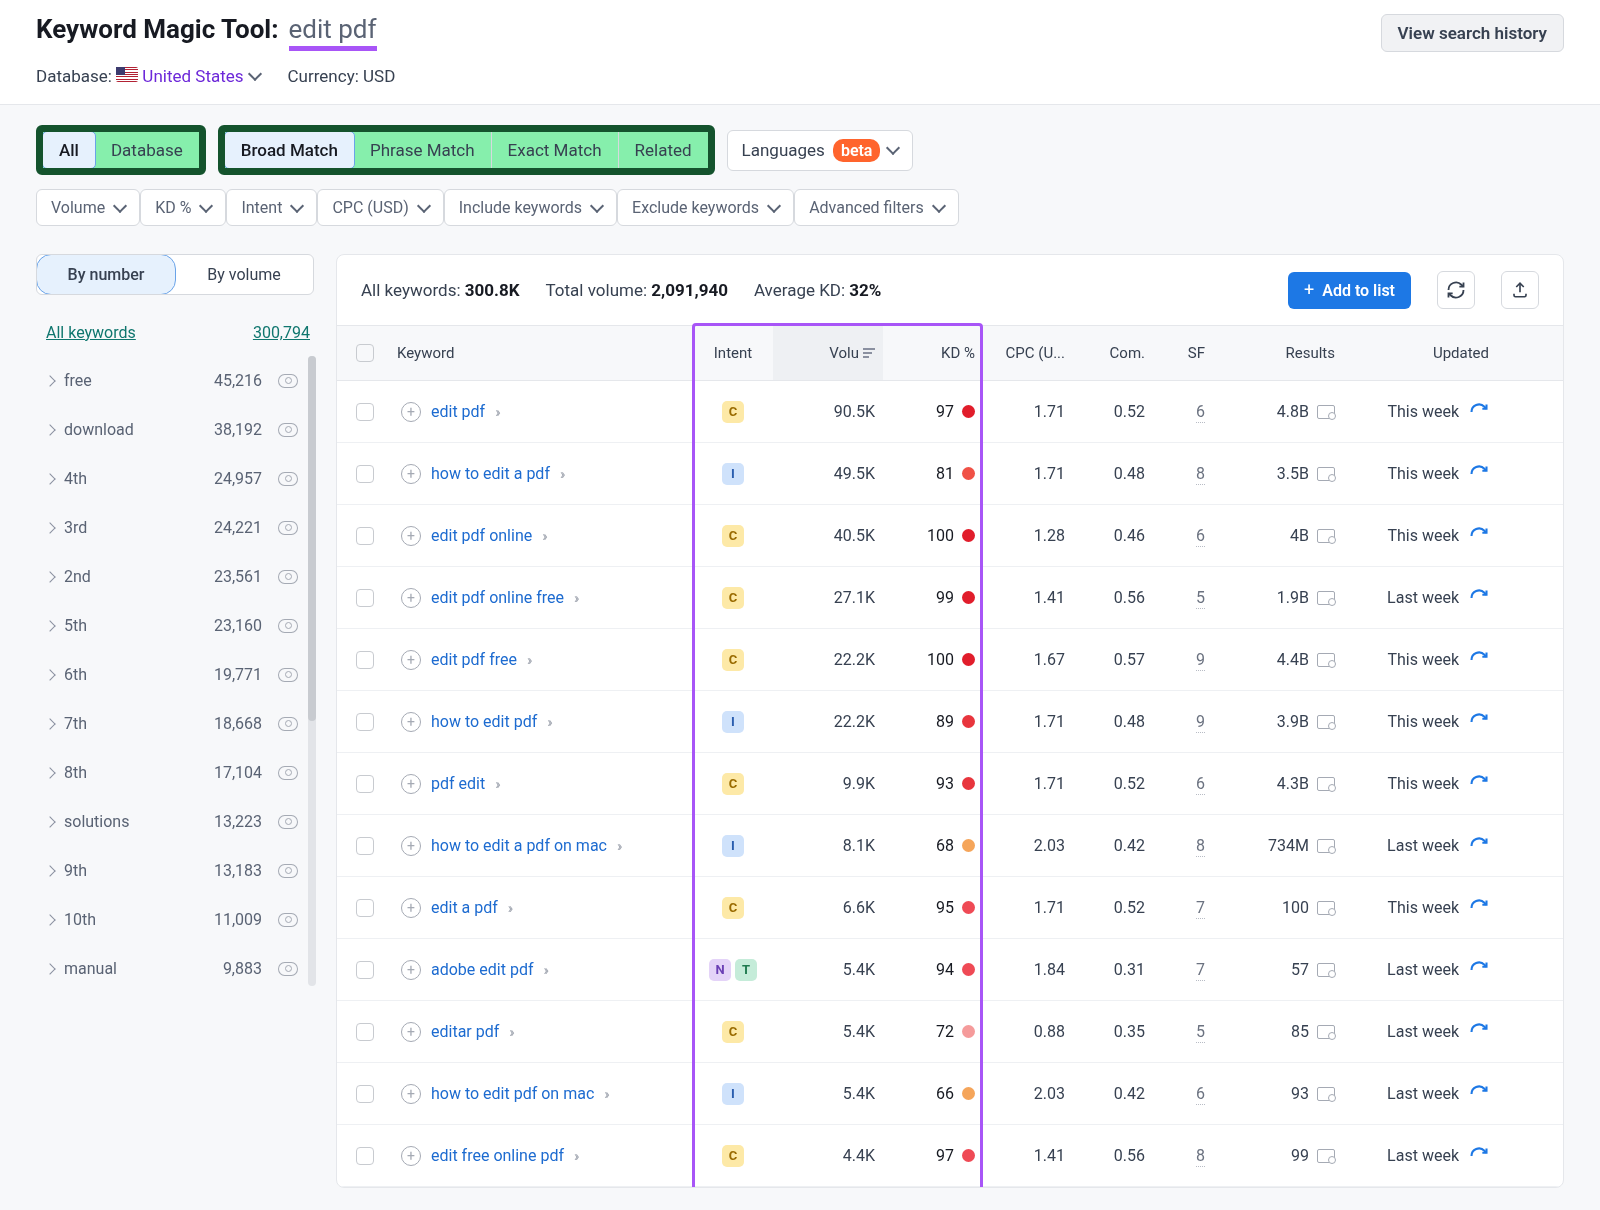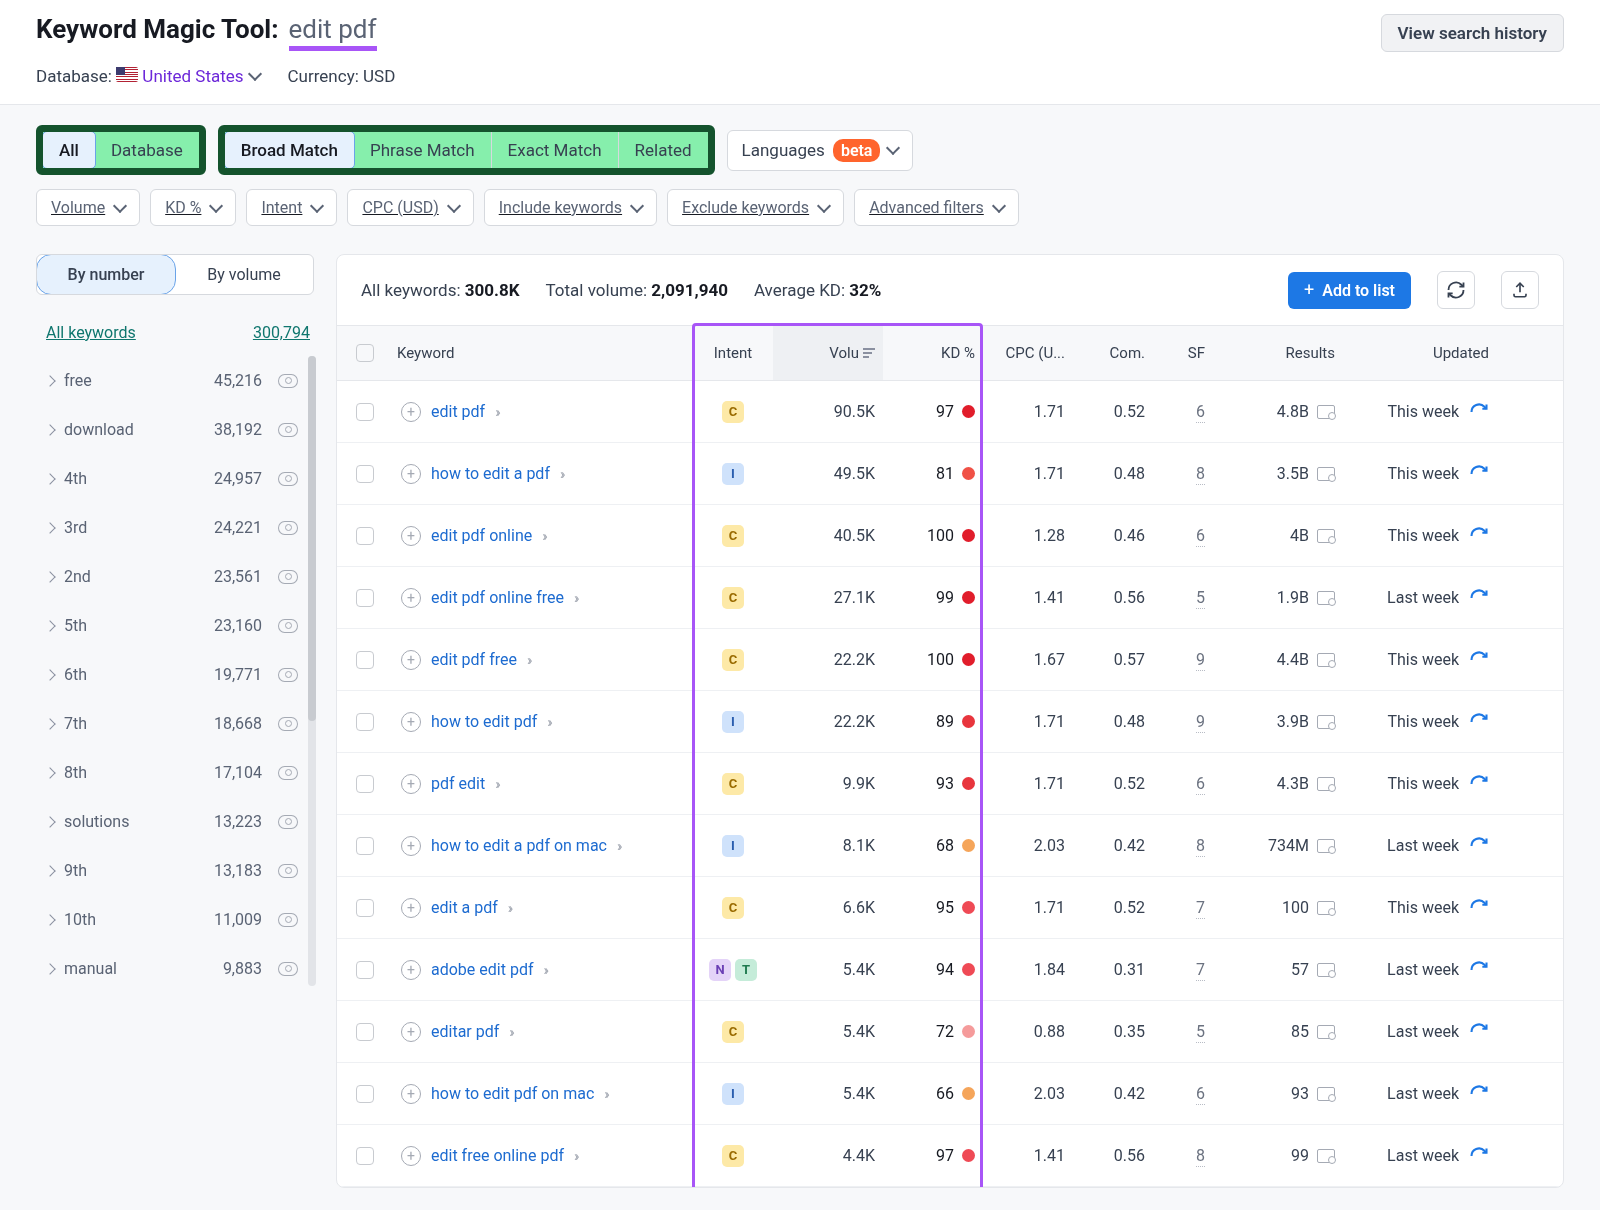--- a/index.html
+++ b/index.html
@@ -19,21 +19,21 @@
 .controls { padding: 20px 36px 12px; }
 .seg-row { display:flex; gap:12px; align-items:center; margin-bottom: 14px; }
 .seg-group { display:inline-flex; border:7px solid #14532d; border-radius:6px; overflow:hidden; background:#86efac;align-items:flex-end; }
 .seg-item { padding: 8px 16px; font-size:17px; cursor:pointer; border-right:1px solid #d6d9de; color:#374151; }
 .seg-item:last-child { border-right:none; }
 .seg-item.active { background:#e6f1fd; border:1.5px solid #6aa3e8; margin:-1px; border-radius:5px; color:#171a22; font-weight:500; position:relative; z-index:1; }
 .lang-btn { display:inline-flex; align-items:center; gap:8px; background:#fff; border:1px solid #d6d9de; border-radius:6px; padding:8px 14px; font-size:17px; color:#374151; cursor:pointer; }
 .beta { background:#ff642d; color:#fff; font-size:16px; padding:2px 8px; border-radius:10px; font-weight:600; }
 .chev { display:inline-block; width:10px; height:10px; border-right:2px solid #5a6374; border-bottom:2px solid #5a6374; transform:rotate(45deg); margin-top:-4px; }
 
-.filter-row { display:flex; gap:10px;text-decoration:underline; }
+.filter-row { display:flex; gap:0; }
 .filter-pill { display:inline-flex; align-items:center; gap:10px; background:#fff; border:1px solid #d6d9de; border-radius:6px; padding:8px 14px; font-size:16px; color:#5a6374; cursor:pointer; }
 
 .main { display:flex; gap:22px; padding: 16px 36px 0; align-items:flex-start; }
 .sidebar { width: 278px; flex-shrink:0; }
 .sb-toggle { display:flex; border:1px solid #d6d9de; border-radius:6px; overflow:hidden; background:#fff; margin-bottom: 16px; }
 .sb-toggle-item { flex:1; text-align:center; padding:10px 6px; font-size:16px; cursor:pointer; color:#374151; }
 .sb-toggle-item.active { background:#e6f1fd; border:1.5px solid #6aa3e8; margin:-1px; border-radius:15px; font-weight:500; position:relative; z-index:1; }
 .sb-all { display:flex; justify-content:space-between; padding:12px 4px 14px 10px; font-size:16px; color:#0f766e;text-decoration:underline; }
 .sb-list { position:relative; }
 .sb-scroll { position:absolute; right:-2px; top:0; width:8px; height:630px; background:#e2e4e8; border-radius:4px; }

